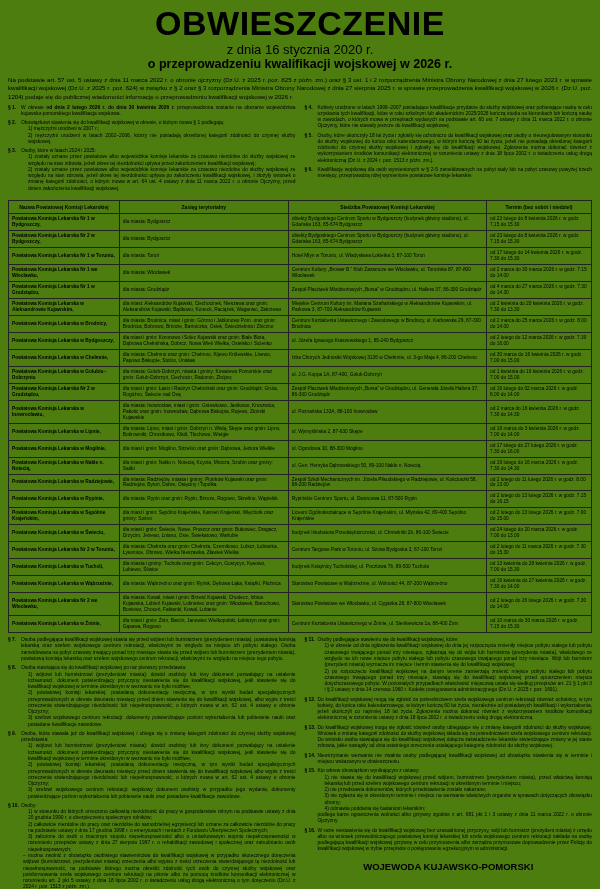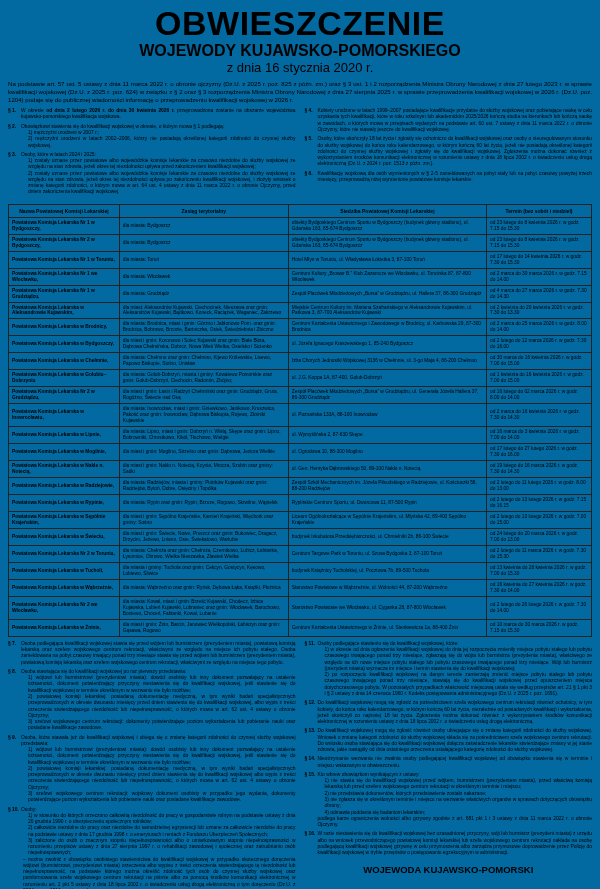--- a/index.html
+++ b/index.html
@@ -1,16 +1,16 @@
 <!DOCTYPE html>
 <html><head>
 <meta charset="utf-8">
 <style>
   html,body{margin:0;padding:0;background:#ffffff;}
-  .page{width:600px;height:889px;background:#0369a1;color:#000;box-sizing:border-box;
+  .page{width:600px;height:889px;background:#4d7c0f;color:#000;box-sizing:border-box;
         padding:6px 8px 4px 8px;overflow:hidden;font-family:"Liberation Sans",sans-serif;}
   
   .hdr{text-align:center;}
   .t1{font-size:34px;font-weight:bold;line-height:1.02;letter-spacing:.5px;}
   .t2{font-size:16px;font-weight:bold;margin-top:2px;line-height:1.05;}
   .t3{font-size:13px;margin-top:2px;line-height:1.05;}
   .t4{font-size:12.5px;font-weight:bold;margin-top:2px;line-height:1.05;}
   
   .intro{font-size:6.1px;line-height:1.32;text-align:justify;margin-top:5px;}
   
@@ -34,22 +34,22 @@
   .sig{margin-top:9px;text-align:center;}
   .s1{font-size:9.5px;font-weight:bold;line-height:1.1;}
 </style>
 </head>
 <body>
 
 <div class="page">
 
   <div class="hdr">
     <div class="t1">OBWIESZCZENIE</div>
-    <div class="t2">WOJEWODY KUJAWSKO-POMORSKIEGO</div>
     <div class="t3">z dnia 16 stycznia 2020 r.</div>
+    <div class="t4">o przeprowadzeniu kwalifikacji wojskowej w 2026 r.</div>
   </div>
 
   <div class="intro">Na podstawie art. 57 ust. 5 ustawy z dnia 11 marca 2022 r. o obronie ojczyzny (Dz.U. z 2025 r. poz. 825 z późn. zm.) oraz § 3 ust. 1 i 2 rozporządzenia Ministra Obrony Narodowej z dnia 27 lutego 2023 r. w sprawie kwalifikacji wojskowej (Dz.U. z 2025 r. poz. 624) w związku z § 2 oraz § 3 rozporządzenia Ministra Obrony Narodowej z dnia 27 sierpnia 2025 r. w sprawie przeprowadzenia kwalifikacji wojskowej w 2026 r. (Dz.U. poz. 1204) podaje się do publicznej wiadomości informację o przeprowadzeniu kwalifikacji wojskowej w 2026 r.</div>
 
   <div class="cols">
     <div class="col" id="top-left">
         <div class="sec">
           <span class="seclabel">§ 1.</span>
           <div class="part i0"><span>W okresie </span><span class="b">od dnia 2 lutego 2026 r. do dnia 30 kwietnia 2026 r.</span><span> przeprowadzona zostanie na obszarze województwa kujawsko-pomorskiego kwalifikacja wojskowa.</span></div>
         </div>

